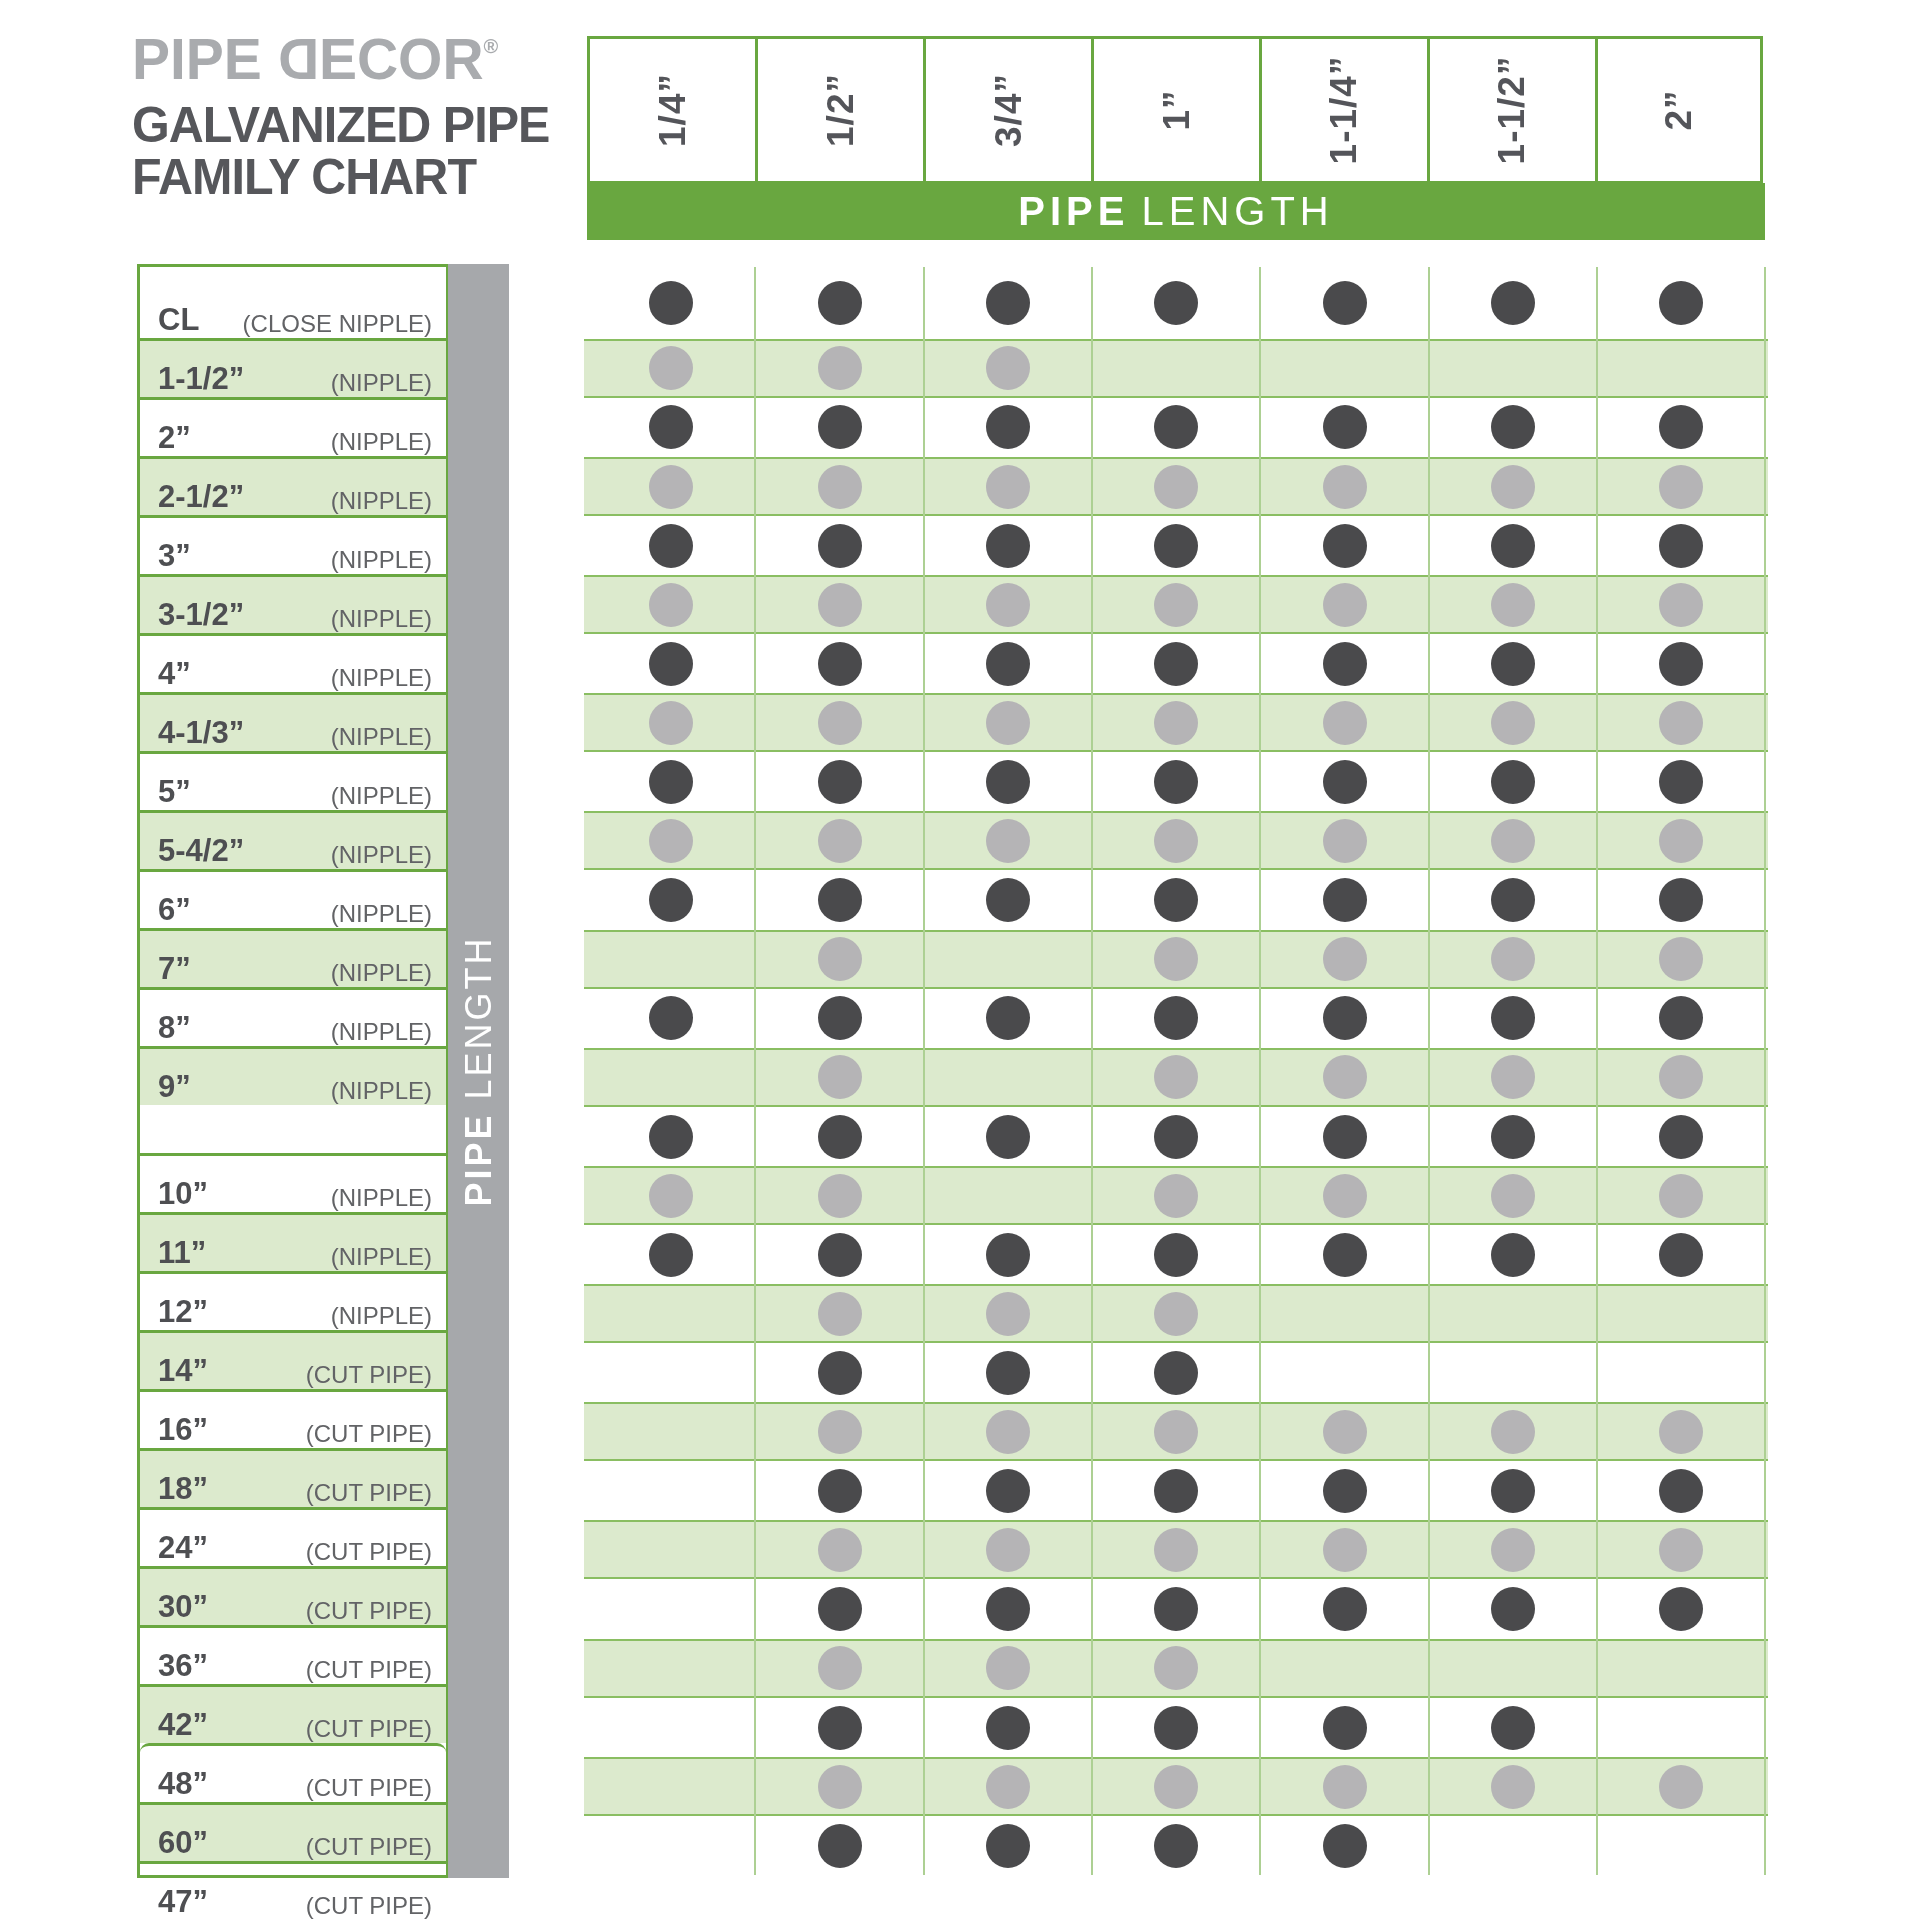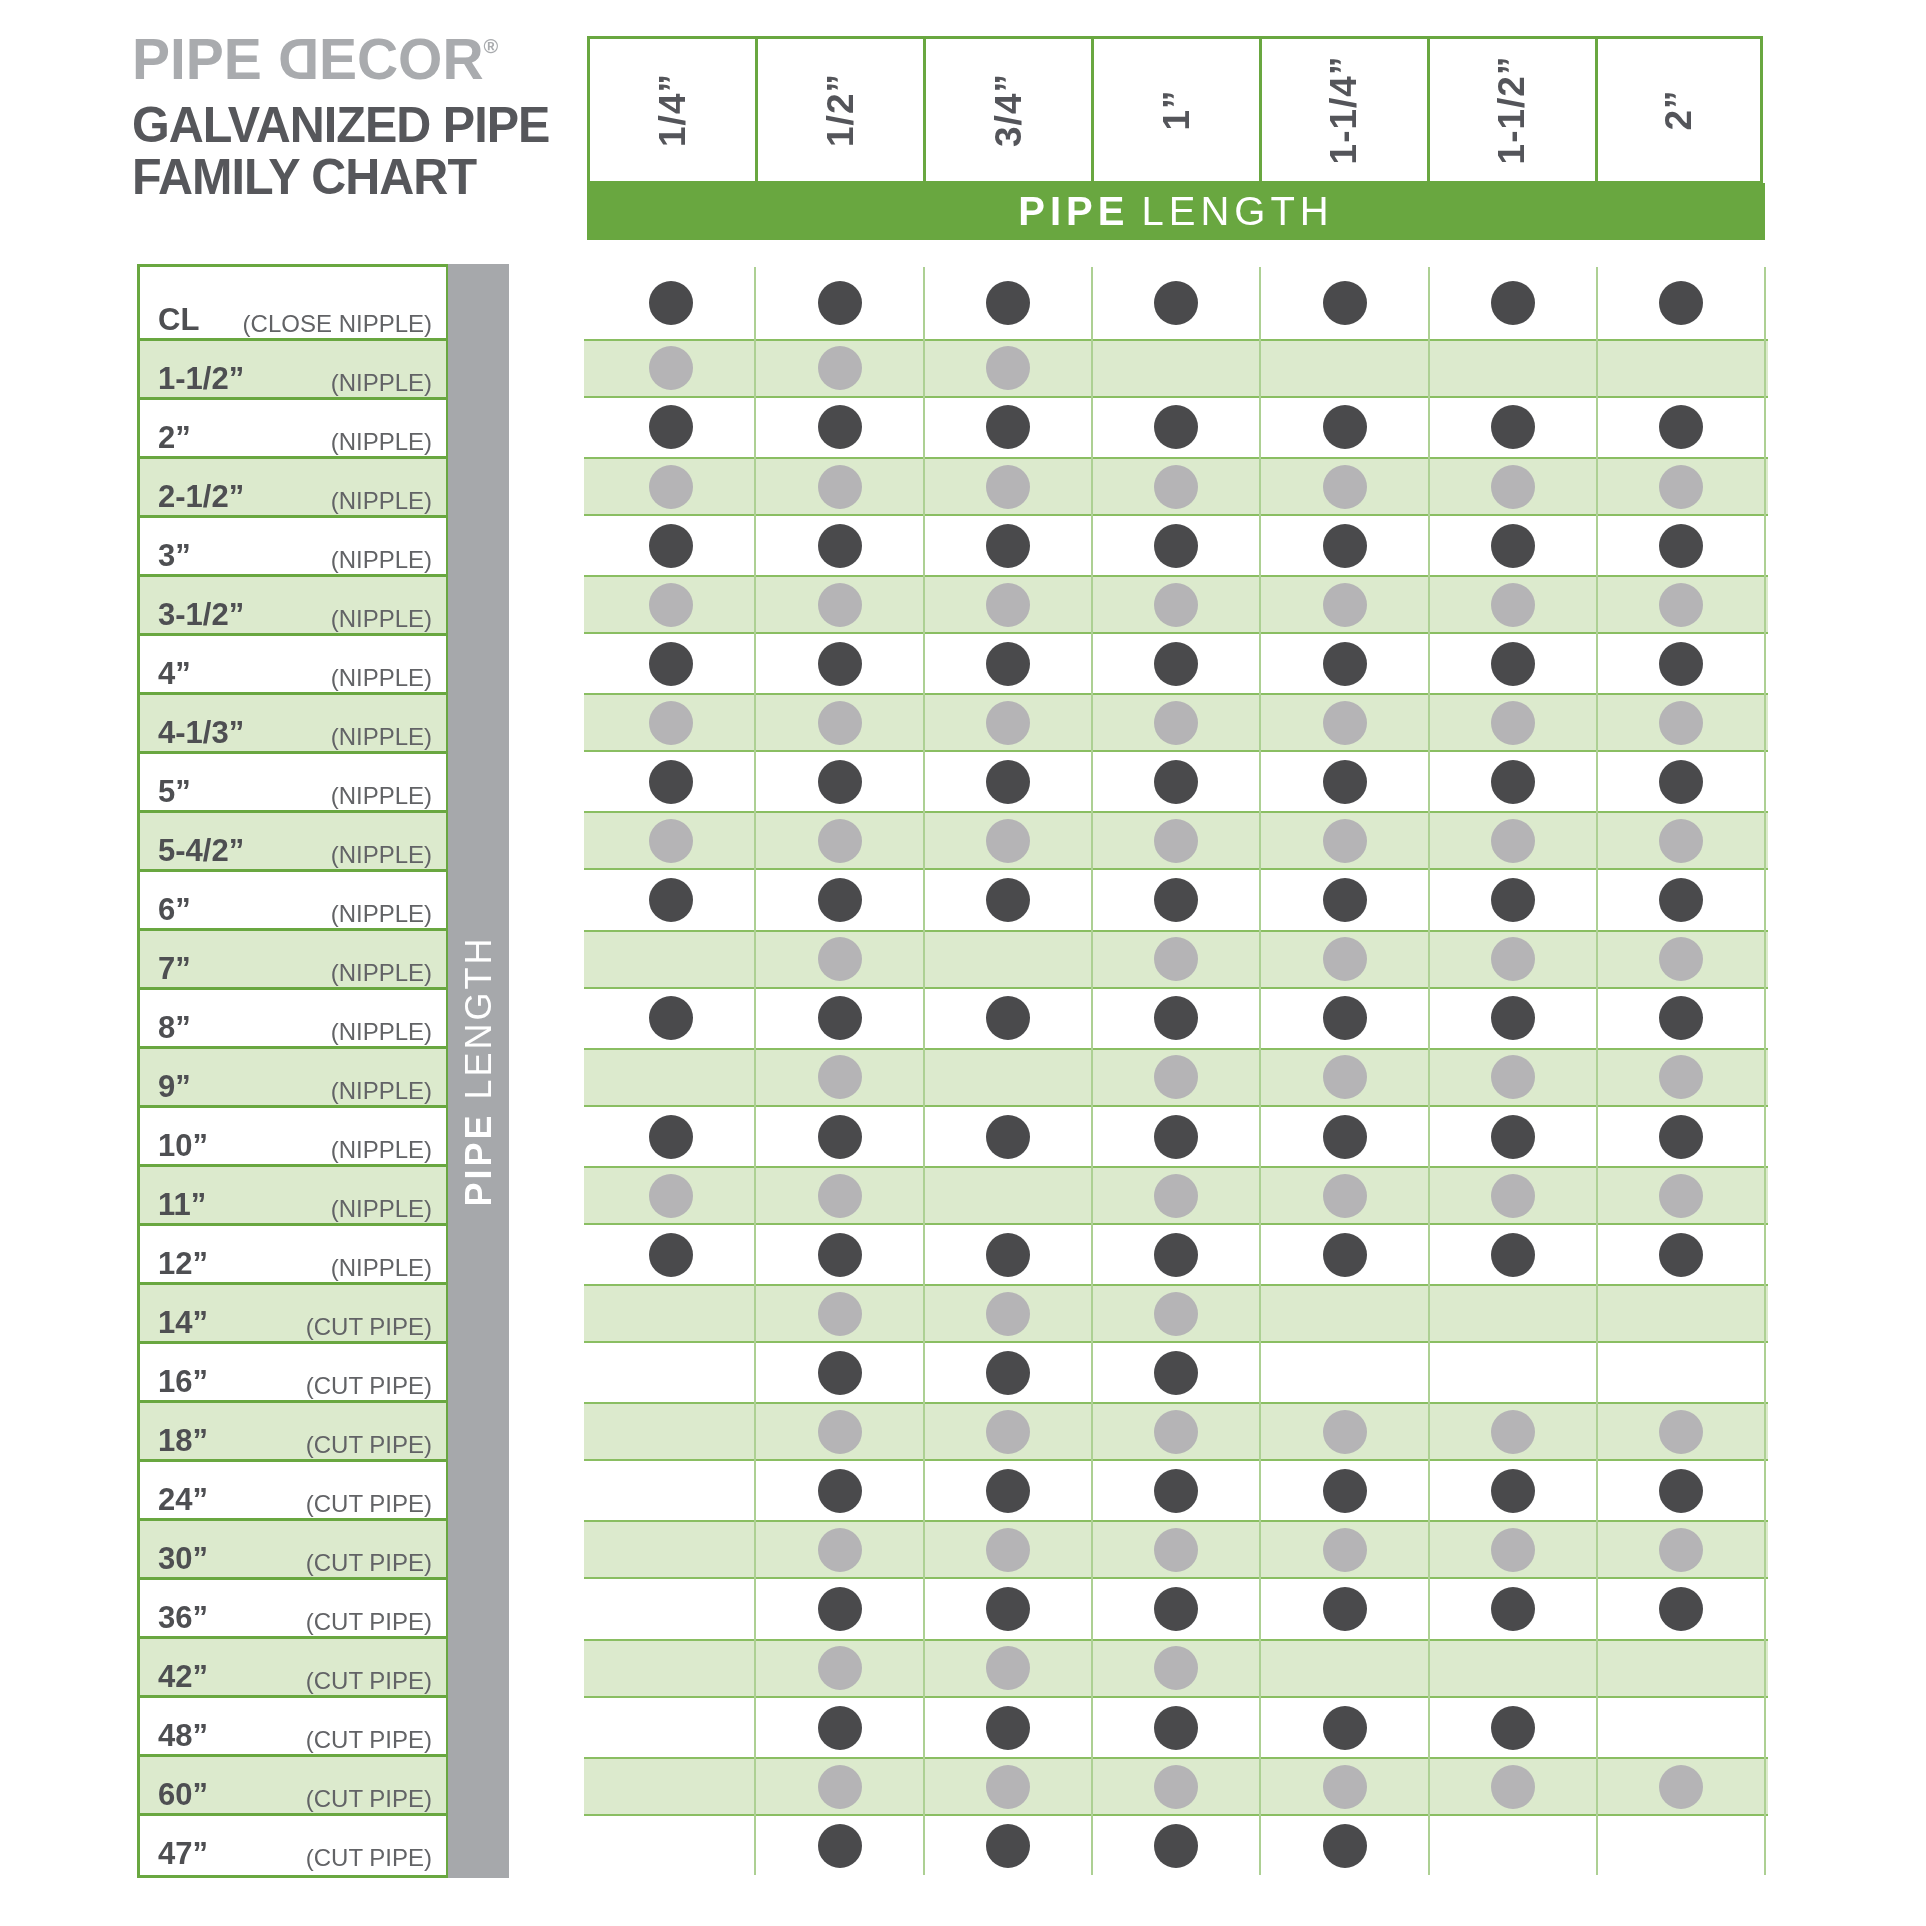--- a/index.html
+++ b/index.html
@@ -143,21 +143,21 @@
         <span class="type">(NIPPLE)</span>
       </div>
       <div class="lrow" style="flex: 0 0 59px;">
         <span class="size">8”</span>
         <span class="type">(NIPPLE)</span>
       </div>
       <div class="lrow green" style="flex: 0 0 59px;">
         <span class="size">9”</span>
         <span class="type">(NIPPLE)</span>
       </div>
-      <div class="lrow" style="flex: 0 0 59px;">
+      <div class="lrow" style="flex: 0 0 59px; margin-top: 48px;">
         <span class="size">10”</span>
         <span class="type">(NIPPLE)</span>
       </div>
       <div class="lrow green" style="flex: 0 0 59px;">
         <span class="size">11”</span>
         <span class="type">(NIPPLE)</span>
       </div>
       <div class="lrow" style="flex: 0 0 59px;">
         <span class="size">12”</span>
         <span class="type">(NIPPLE)</span>
@@ -183,21 +183,21 @@
         <span class="type">(CUT PIPE)</span>
       </div>
       <div class="lrow" style="flex: 0 0 59px;">
         <span class="size">36”</span>
         <span class="type">(CUT PIPE)</span>
       </div>
       <div class="lrow green" style="flex: 0 0 59px;">
         <span class="size">42”</span>
         <span class="type">(CUT PIPE)</span>
       </div>
-      <div class="lrow" style="flex: 0 0 59px;">
+      <div class="lrow" style="flex: 0 0 59px; border-radius: 9px;">
         <span class="size">48”</span>
         <span class="type">(CUT PIPE)</span>
       </div>
       <div class="lrow green" style="flex: 0 0 59px;">
         <span class="size">60”</span>
         <span class="type">(CUT PIPE)</span>
       </div>
       <div class="lrow" style="flex: 0 0 59px;">
         <span class="size">47”</span>
         <span class="type">(CUT PIPE)</span>

